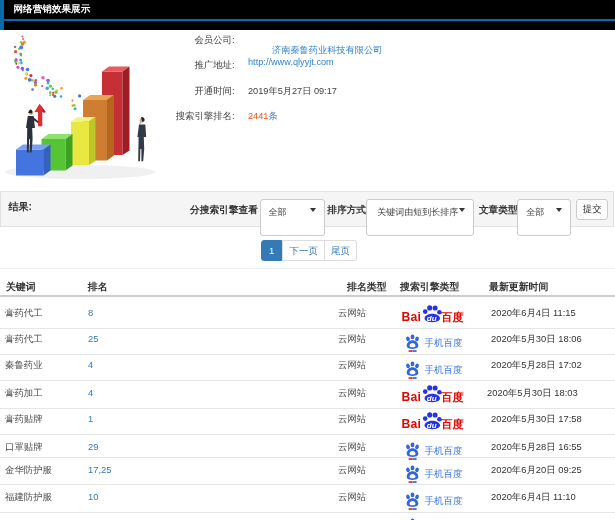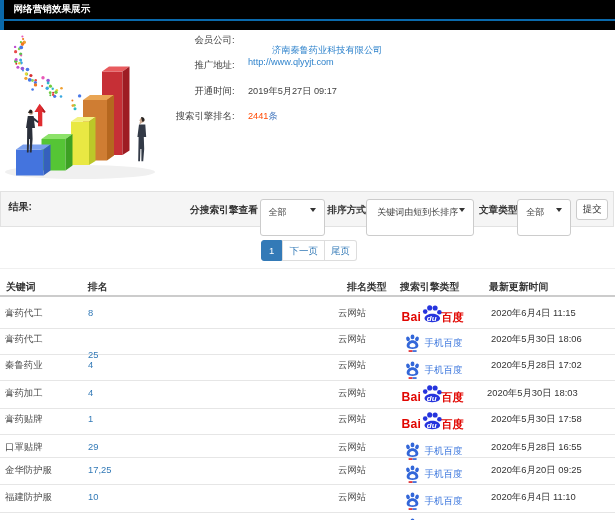--- a/index.html
+++ b/index.html
@@ -216,21 +216,21 @@
 <circle cx="38.4" cy="7.2" r="2.3"></circle>
 <path d="M31.3 8.8 c3.9 0 7.1 1.8 7.7 4.0 c0.55 2.0 -1.7 4.4 -7.7 4.4 c-6.0 0 -8.25 -2.4 -7.7 -4.4 c0.6 -2.2 3.8 -4.0 7.7 -4.0 Z"></path>
 </g>
 <text x="25.8" y="16" font-family="Liberation Sans" font-size="8" font-weight="bold" font-style="italic" fill="#fff">du</text>
 <text x="40.2" y="16" font-family="Liberation Sans" font-size="11.2" font-weight="bold" fill="#e10601">百度</text>
 </svg>
 <span class="abs td time" style="left:491px;top:306.6px;">2020年6月4日 11:15</span>
 </div>
 <div>
 <span class="abs td" style="left:5px;top:332.90000000000003px;">膏药代工</span>
-<span class="abs td num" style="left:88px;top:332.90000000000003px;margin-top:16px;">25</span>
+<span class="abs td num" style="left:88px;top:332.90000000000003px;">25</span>
 <span class="abs td" style="left:338px;top:332.90000000000003px;">云网站</span>
 <svg class="abs" style="left:403.8px;top:334.3px;" width="62" height="20" viewBox="0 0 62 20">
 <g fill="#3367d9">
 <ellipse cx="4.0" cy="4.9" rx="1.8" ry="2.3" transform="rotate(-24 4 4.9)"></ellipse>
 <ellipse cx="8.5" cy="2.9" rx="1.95" ry="2.4"></ellipse>
 <ellipse cx="13.0" cy="4.9" rx="1.8" ry="2.3" transform="rotate(24 13 4.9)"></ellipse>
 <path d="M8.5 6.2 c3.0 0 5.5 2.3 5.8 4.9 c0.27 2.2 -1.1 3.9 -5.8 3.9 c-4.7 0 -6.07 -1.7 -5.8 -3.9 c0.3 -2.6 2.8 -4.9 5.8 -4.9 Z M8.5 9.0 c-1.5 0 -2.8 1.15 -2.97 2.45 c-0.15 1.05 0.6 1.85 2.97 1.85 c2.37 0 3.12 -0.8 2.97 -1.85 c-0.17 -1.3 -1.47 -2.45 -2.97 -2.45 Z" fill-rule="evenodd"></path>
 </g>
 <rect x="4.6" y="16.2" width="4.0" height="1.7" fill="#e0262b"></rect>
 <rect x="8.6" y="16.2" width="4.0" height="1.7" fill="#3367d9"></rect>

